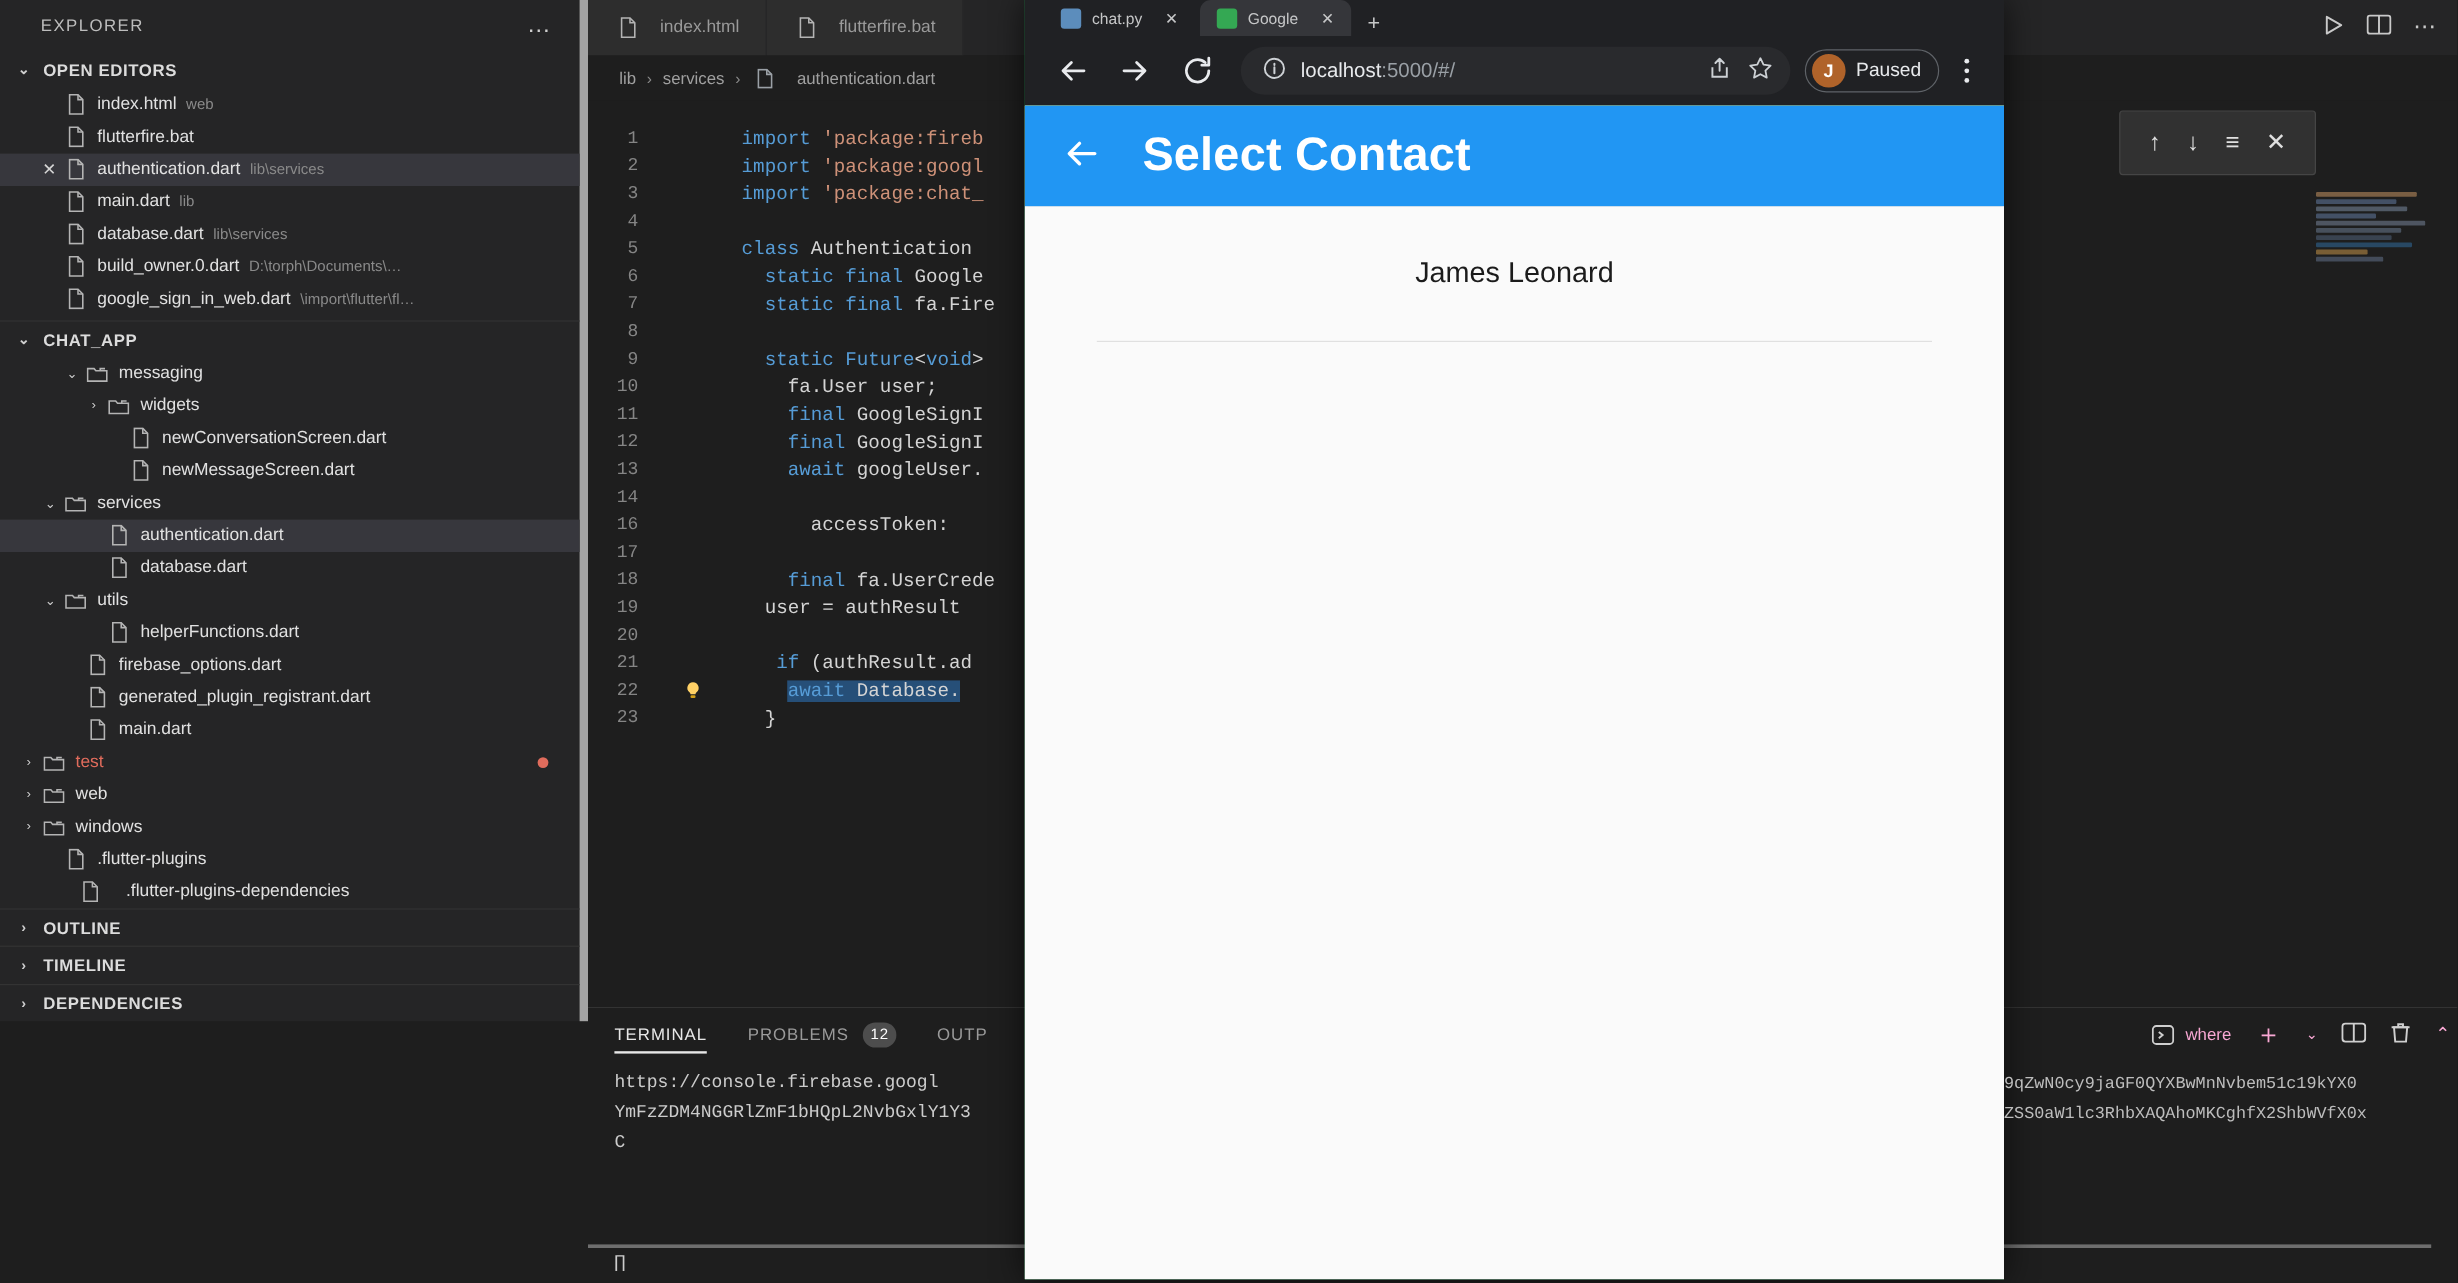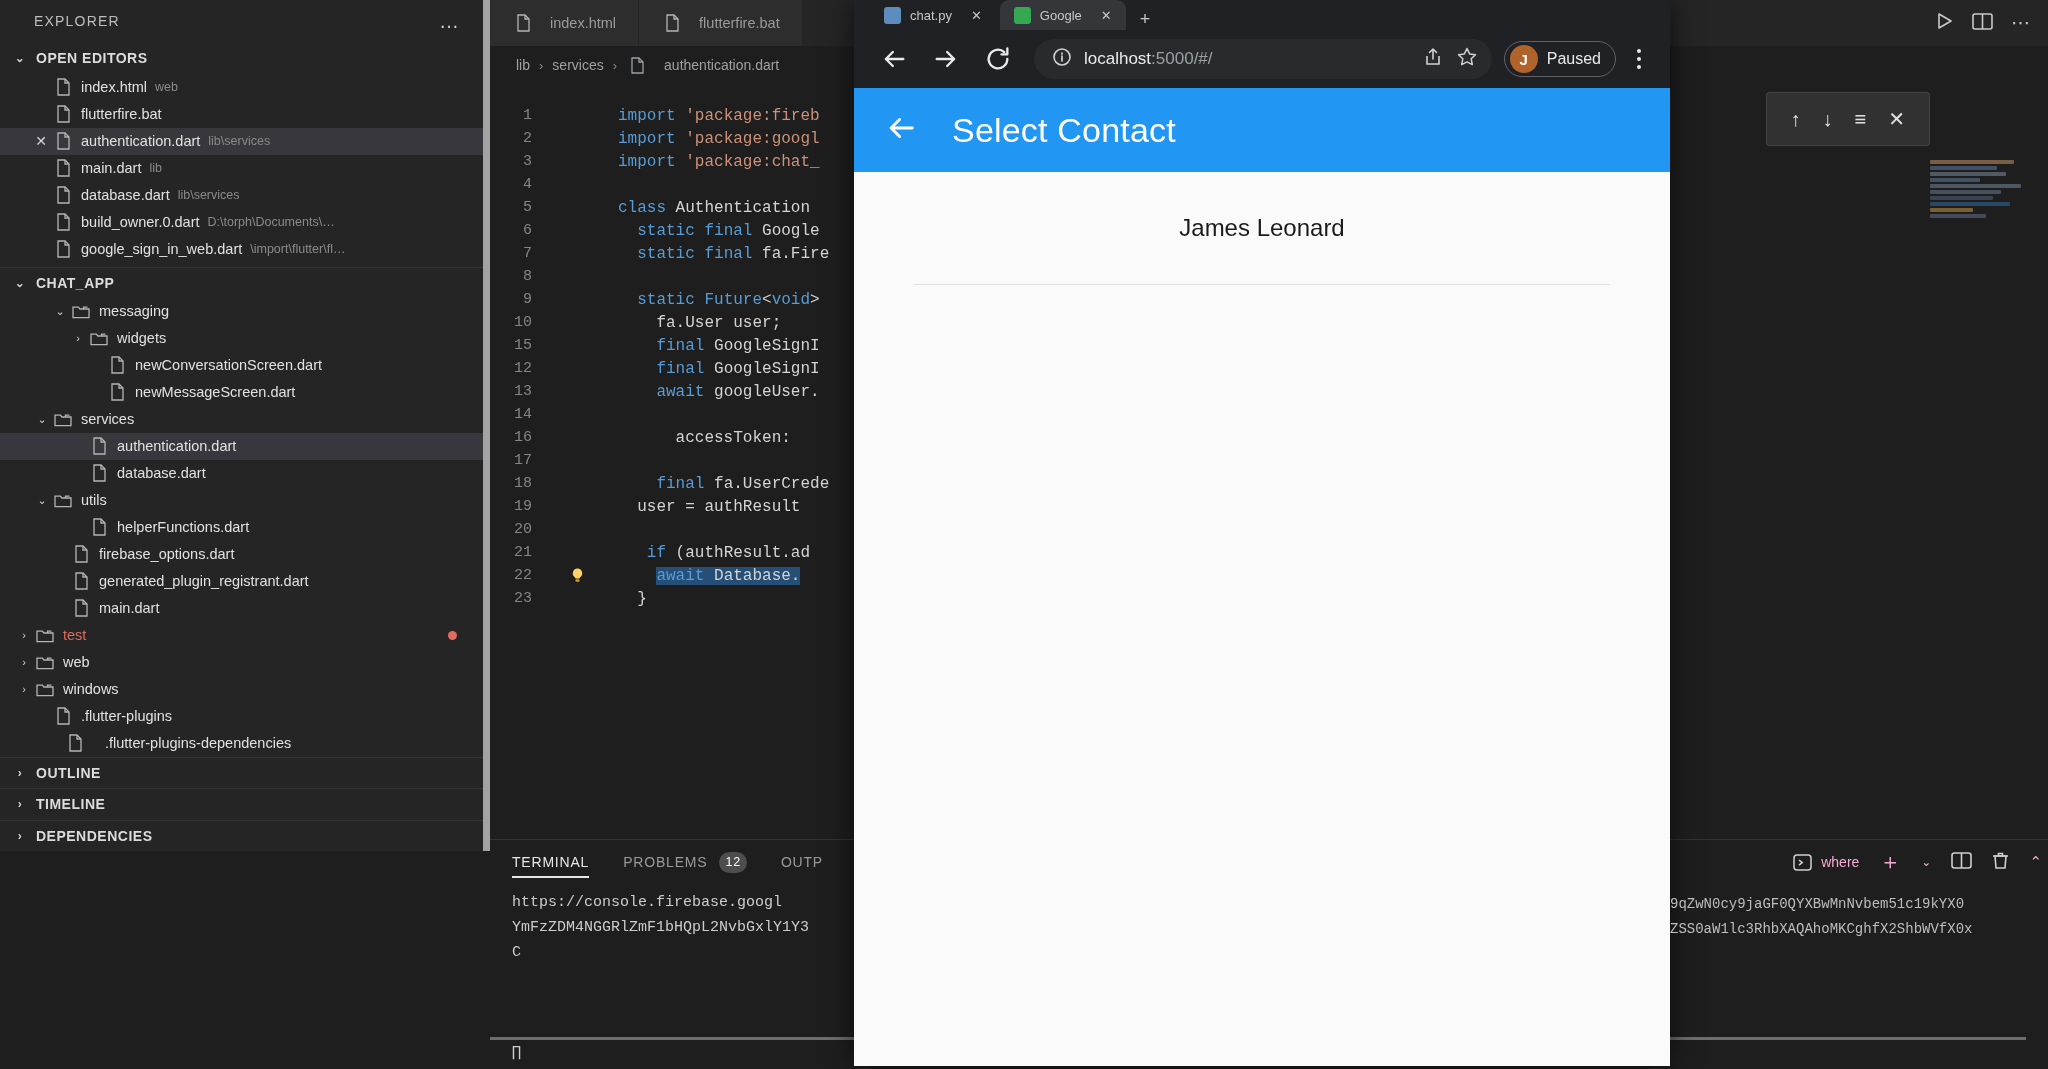--- a/index.html
+++ b/index.html
@@ -170,21 +170,21 @@
   .kebab { width: 34px; display: flex; flex-direction: column; align-items: center; gap: 4px; margin-left: 6px; cursor: pointer; }
   .kebab i { width: 4px; height: 4px; background: #e8eaed; border-radius: 50%; display: block; }
 
   
   .app-viewport { flex: 1 1 auto; background: #fafafa; display: flex; flex-direction: column; overflow: hidden; }
   .appbar {
     height: 84px; background: #2196f3; display: flex; align-items: center;
     gap: 34px; padding-left: 30px; color: #ffffff;
     box-shadow: 0 2px 4px rgba(0,0,0,.25);
   }
-  .appbar-title { font-size: 34px; font-weight: 400; letter-spacing: .2px; }
+  .appbar-title { font-size: 39px; font-weight: 700; letter-spacing: .2px; }
   .app-body { flex: 1 1 auto; background: #fafafa; }
   .contact-item {
     height: 112px; display: flex; align-items: center; justify-content: center;
     font-size: 24px; color: #1b1b1b; cursor: pointer;
   }
   .contact-div { height: 1px; background: #e0e0e0; margin: 0 60px; }
 </style>
 </head>
 <body>
 
@@ -589,21 +589,21 @@
               <span class="lnum">9</span>
               <span class="glyph"></span>
               <span class="ctext">  <span class="k">static</span> <span class="k">Future</span>&lt;<span class="k">void</span>&gt;</span>
             </div>
             <div class="cline">
               <span class="lnum">10</span>
               <span class="glyph"></span>
               <span class="ctext">    fa.User user;</span>
             </div>
             <div class="cline">
-              <span class="lnum">15</span>
+              <span class="lnum">11</span>
               <span class="glyph"></span>
               <span class="ctext">    <span class="k">final</span> GoogleSignI</span>
             </div>
             <div class="cline">
               <span class="lnum">12</span>
               <span class="glyph"></span>
               <span class="ctext">    <span class="k">final</span> GoogleSignI</span>
             </div>
             <div class="cline">
               <span class="lnum">13</span>

